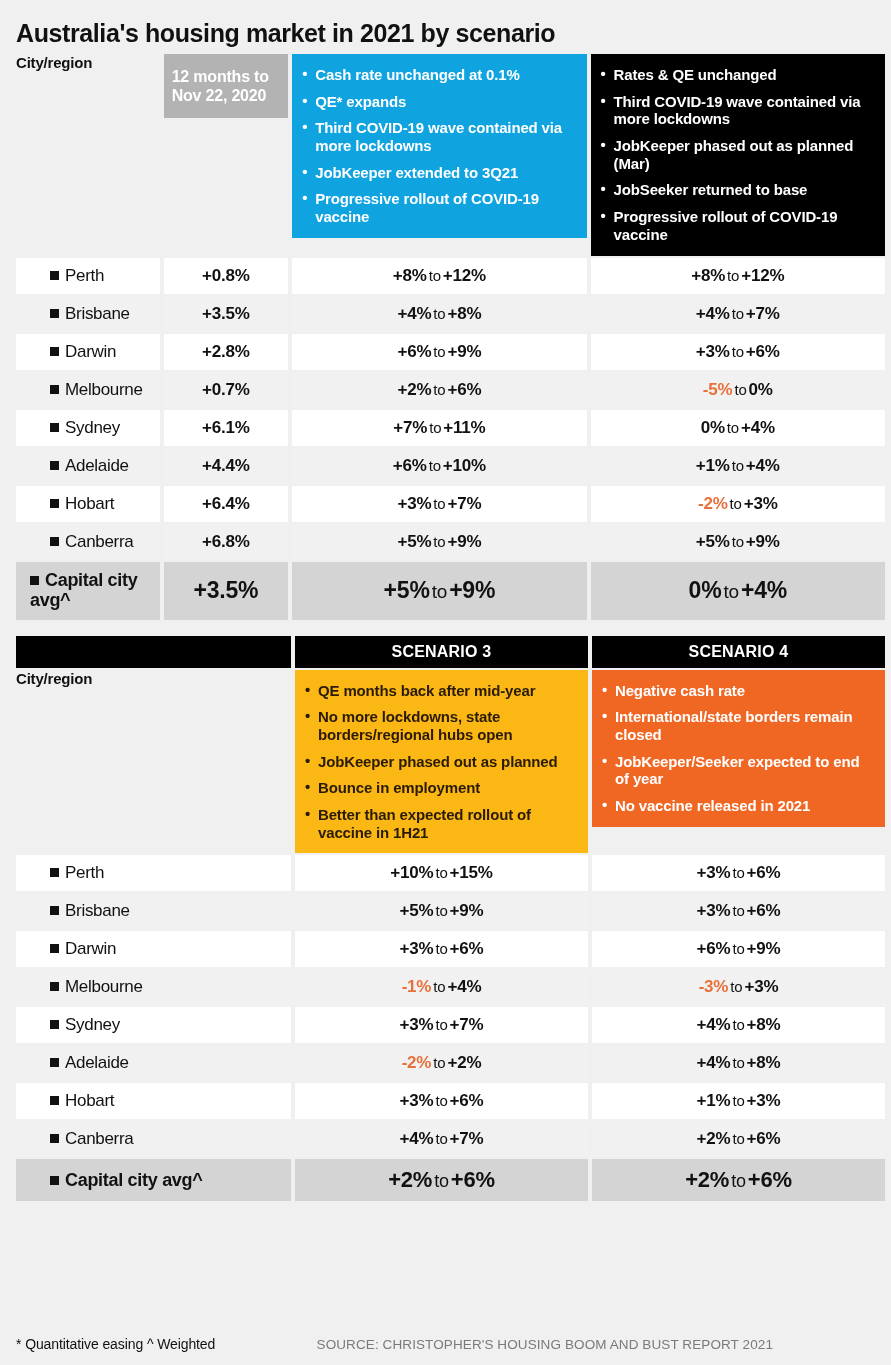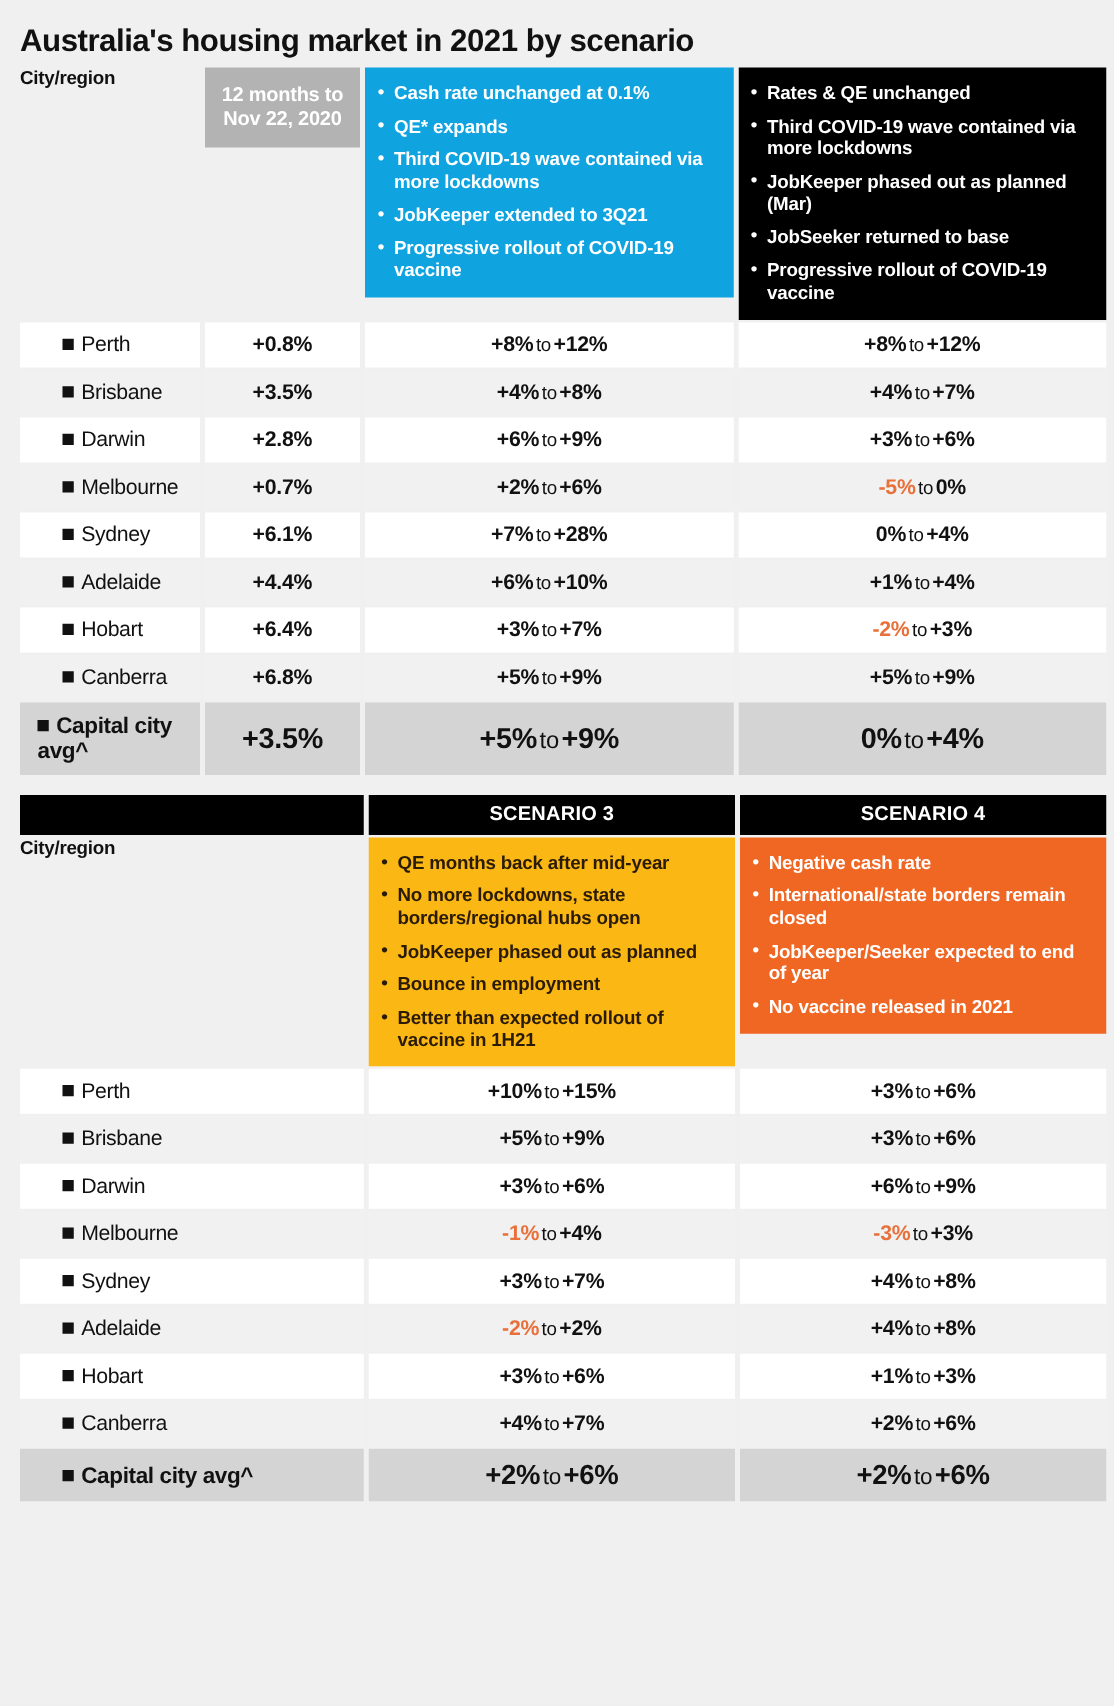--- a/index.html
+++ b/index.html
@@ -70,21 +70,21 @@
     position: absolute;
     left: 0;
     top: -1px;
     font-size: 15px;
   }
   .box-actual {
     background: #B3B3B3;
     color: #FFFFFF;
     font-size: 16px;
     font-weight: bold;
-    text-align: center;
+    text-align: left;
     padding: 13px 8px;
     line-height: 1.2;
     letter-spacing: -0.2px;
   }
   .box-blue   { background: #0FA3E0; color: #FFFFFF; }
   .box-green  { background: #000000; color: #FFFFFF; }
   .box-amber  { background: #FBB713; color: #2A1B06; }
   .box-orange { background: #F06724; color: #FFFFFF; }
 
   
@@ -213,21 +213,21 @@
         </tr>
         <tr class="drow">
           <td class="city bg-g"><span class="sq"></span>Melbourne</td>
           <td class="val bg-g"><span class="n">+0.7%</span></td>
           <td class="val bg-g"><span class="n">+2%</span><span class="to">to</span><span class="n">+6%</span></td>
           <td class="val bg-g"><span class="neg">-5%</span><span class="to">to</span><span class="n">0%</span></td>
         </tr>
         <tr class="drow">
           <td class="city bg-w"><span class="sq"></span>Sydney</td>
           <td class="val bg-w"><span class="n">+6.1%</span></td>
-          <td class="val bg-w"><span class="n">+7%</span><span class="to">to</span><span class="n">+28%</span></td>
+          <td class="val bg-w"><span class="n">+7%</span><span class="to">to</span><span class="n">+11%</span></td>
           <td class="val bg-w"><span class="n">0%</span><span class="to">to</span><span class="n">+4%</span></td>
         </tr>
         <tr class="drow">
           <td class="city bg-g"><span class="sq"></span>Adelaide</td>
           <td class="val bg-g"><span class="n">+4.4%</span></td>
           <td class="val bg-g"><span class="n">+6%</span><span class="to">to</span><span class="n">+10%</span></td>
           <td class="val bg-g"><span class="n">+1%</span><span class="to">to</span><span class="n">+4%</span></td>
         </tr>
         <tr class="drow">
           <td class="city bg-w"><span class="sq"></span>Hobart</td>
@@ -331,14 +331,18 @@
           <td class="val bg-g"><span class="n">+2%</span><span class="to">to</span><span class="n">+6%</span></td>
         </tr>
         <tr class="drow avgrow2">
           <td class="city bg-avg"><span class="sq"></span>Capital city avg^</td>
           <td class="val bg-avg"><span class="n">+2%</span><span class="to">to</span><span class="n">+6%</span></td>
           <td class="val bg-avg"><span class="n">+2%</span><span class="to">to</span><span class="n">+6%</span></td>
         </tr>
       </tbody>
   </table>
 
+  <div class="footer">
+    <div class="foot-note">* Quantitative easing  ^ Weighted</div>
+    <div class="foot-src">SOURCE: CHRISTOPHER'S HOUSING BOOM AND BUST REPORT 2021</div>
+  </div>
 
 </div>
 
 </body></html>

